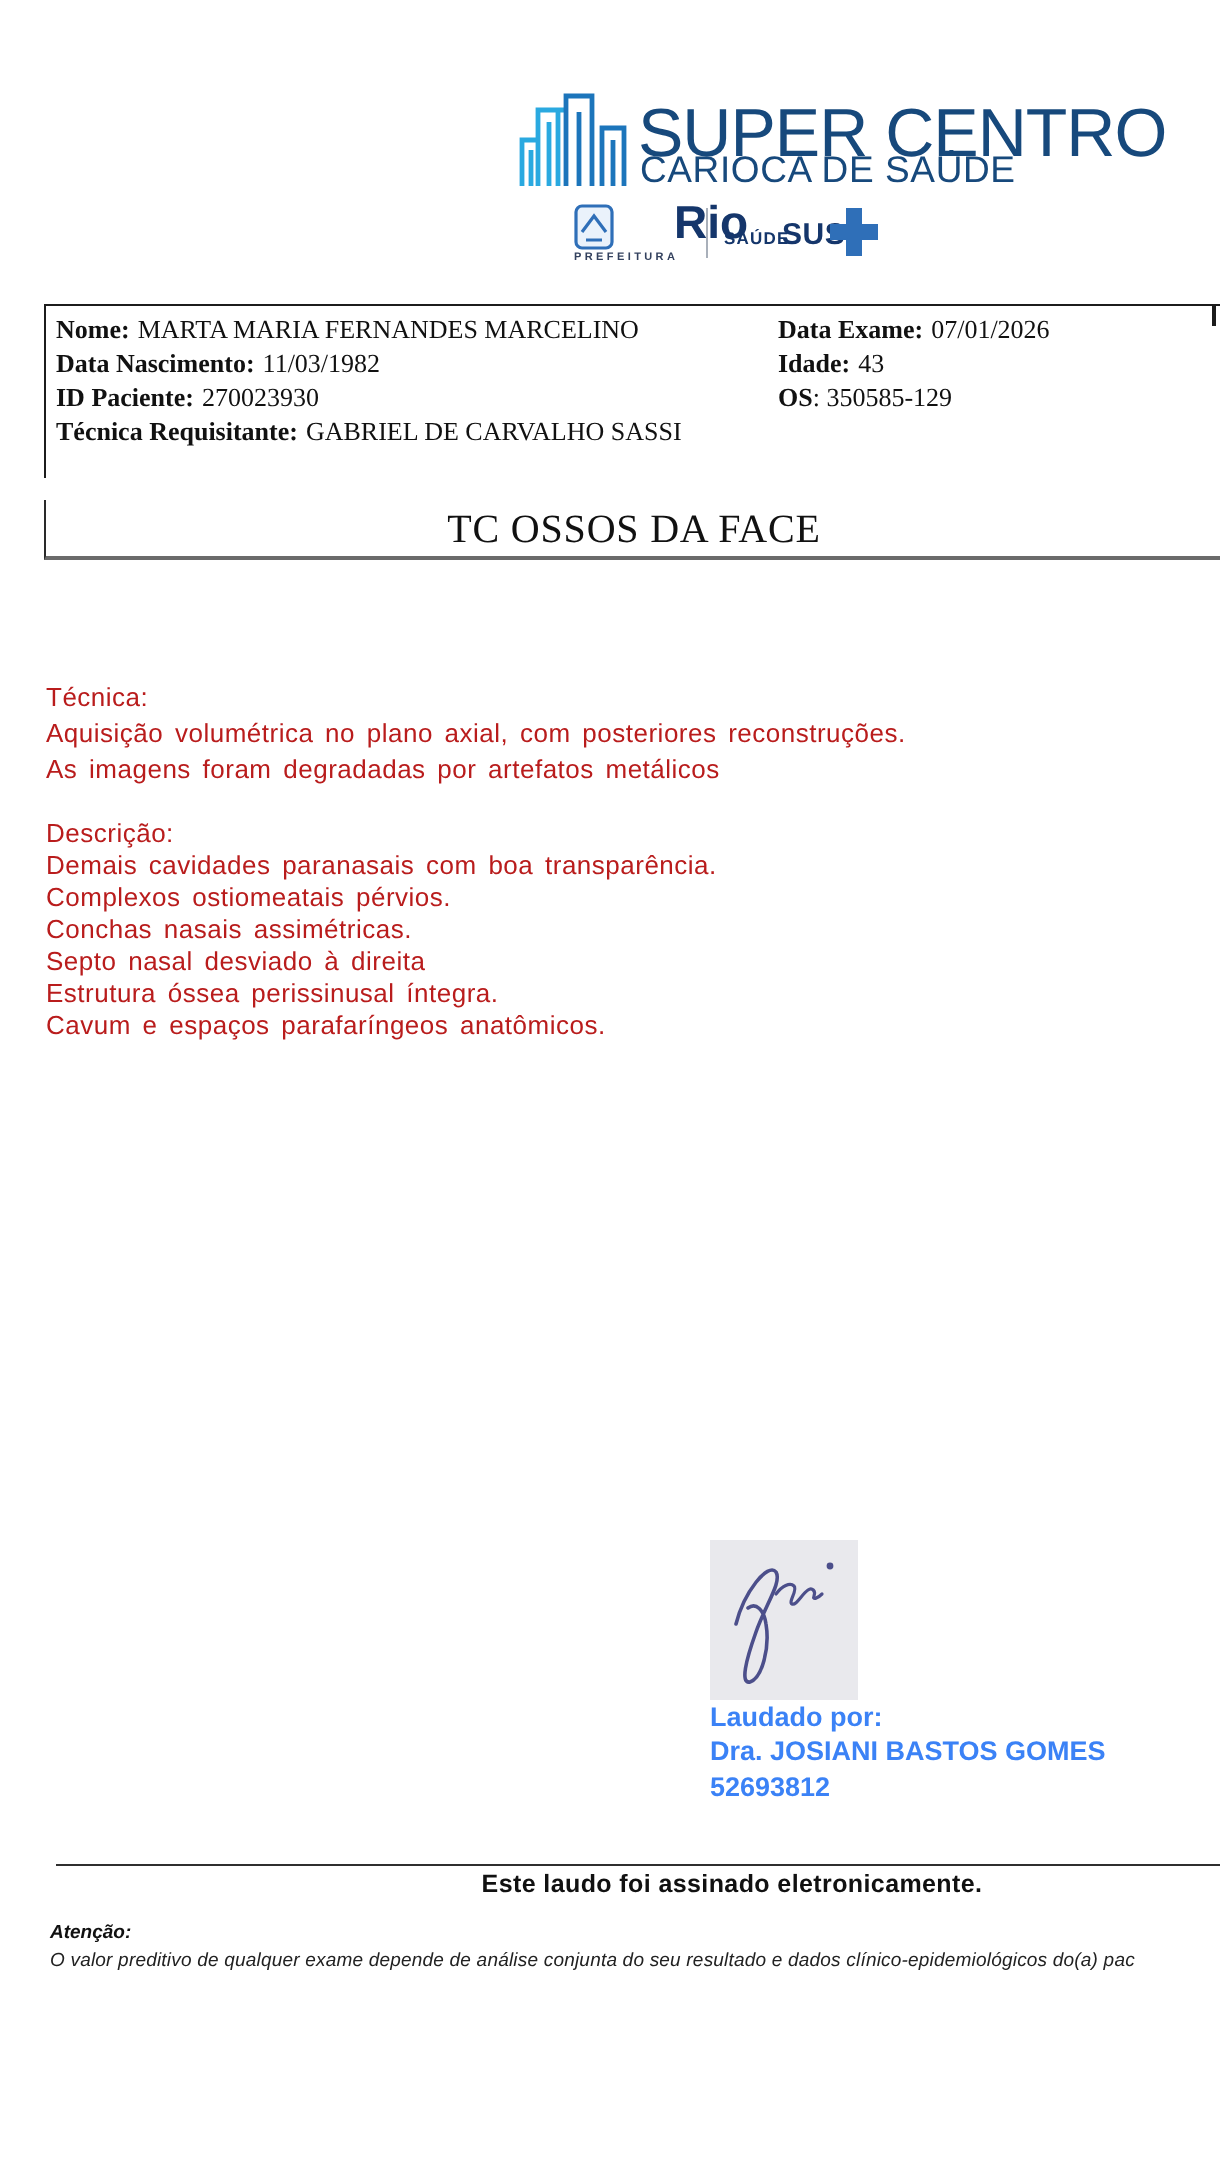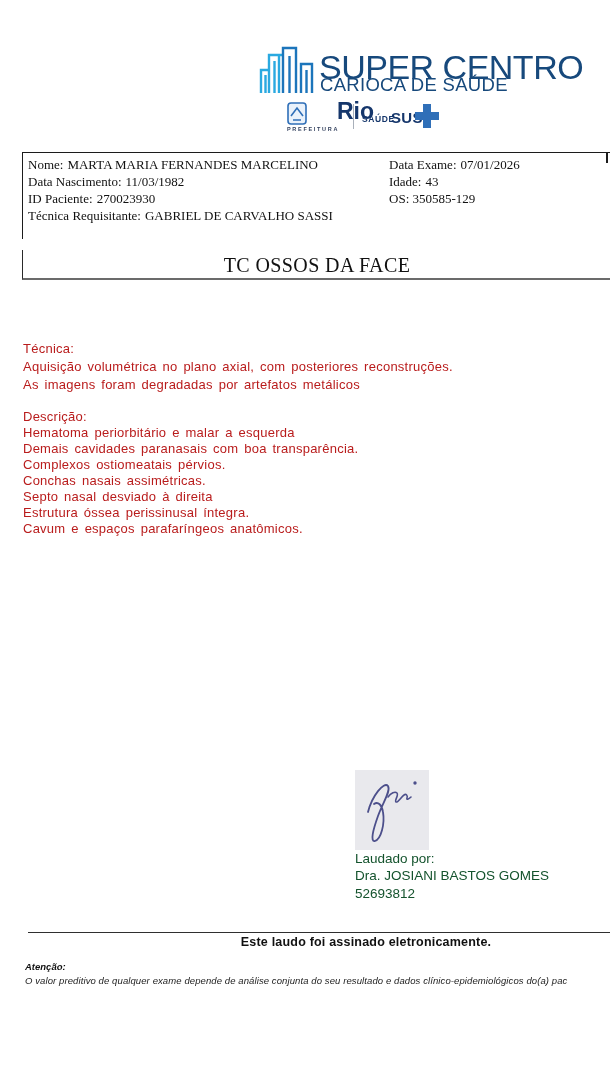--- a/index.html
+++ b/index.html
@@ -39,21 +39,21 @@
     color:var(--rio-navy,#15366b);
   }
 
   
   .info-table{
     left:22px;top:152px;width:588px;height:86px;
     border-top:1.6px solid #1c1c1c;border-left:1.4px solid #1c1c1c;
     font-family:"Liberation Serif",serif;font-size:13px;line-height:17px;
   }
   .info-table .cell{position:absolute;white-space:nowrap;}
-  .info-table .lbl{font-weight:400;margin-right:4px;}
+  .info-table .lbl{font-weight:700;margin-right:4px;}
   .col-l{left:5px;}
   .col-r{left:366px;}
   .row-0{top:3px;} .row-1{top:20px;} .row-2{top:37px;} .row-3{top:54px;}
   .right-edge-tick{
     left:606px;top:152px;width:1.5px;height:11px;background:#1c1c1c;
   }
 
   
   .title-block{
     left:22px;top:250px;width:588px;height:28px;
@@ -71,22 +71,22 @@
     color:#b91c1c;white-space:nowrap;margin-top:48px;
   }
   .tecnica{top:292px;line-height:18px;}
   .descricao{top:361px;line-height:16px;}
 
   
   .sig-box{
     left:355px;top:770px;width:74px;height:80px;background:#e9e9ed;
   }
   .laudado{
-    left:355px;top:850px;font-size:13.5px;font-weight:400;line-height:17.3px;
-    color:#14532d;white-space:nowrap;
+    left:355px;top:850px;font-size:13.5px;font-weight:700;line-height:17.3px;
+    color:#3b82f6;white-space:nowrap;
   }
 
   
   .signed-rule{
     left:28px;top:932px;width:672px;height:0;border-top:1.6px solid #2f2f2f;
   }
   .signed-note{
     left:22px;top:935px;width:688px;text-align:center;
     font-size:12.5px;font-weight:700;letter-spacing:0.2px;color:#111;
   }
@@ -148,21 +148,20 @@
 </div>
 
 <div class="abs body-block tecnica">
   <div>Técnica:</div>
   <div>Aquisição volumétrica no plano axial, com posteriores reconstruções.</div>
   <div>As imagens foram degradadas por artefatos metálicos</div>
 </div>
 
 <div class="abs body-block descricao">
   <div>Descrição:</div>
-  <div>Hematoma periorbitário e malar a esquerda</div>
   <div>Demais cavidades paranasais com boa transparência.</div>
   <div>Complexos ostiomeatais pérvios.</div>
   <div>Conchas nasais assimétricas.</div>
   <div>Septo nasal desviado à direita</div>
   <div>Estrutura óssea perissinusal íntegra.</div>
   <div>Cavum e espaços parafaríngeos anatômicos.</div>
 </div>
 
 <div class="abs sig-box">
   <svg width="74" height="80" viewBox="0 0 74 80" fill="none">

